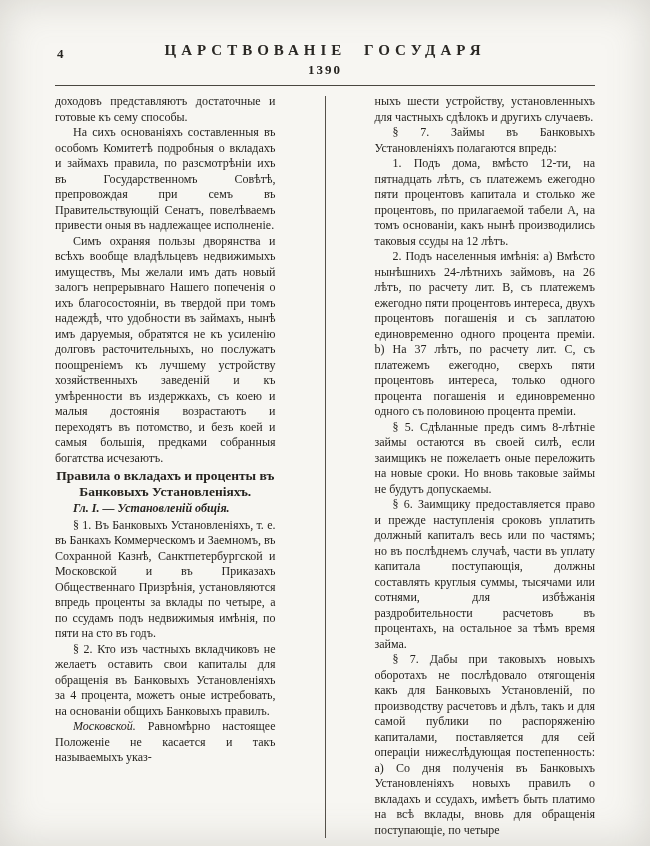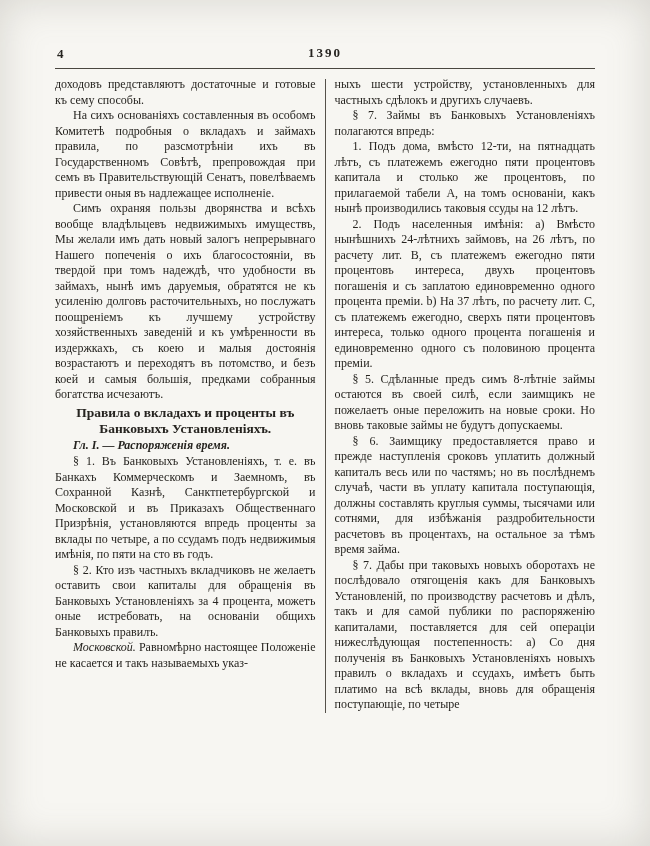--- a/index.html
+++ b/index.html
@@ -48,20 +48,21 @@
     width: 540px;
     margin: 7px auto 0 auto;
     border: 0;
     border-top: 1.2px solid #4a4740;
     height: 0;
   }
   main.columns {
     display: flex;
     padding: 8px 55px 0 55px;
     box-sizing: border-box;
+    gap: 40px;
   }
   .col {
     flex: 1 1 0;
     text-align: justify;
     font-size: 12px;
     line-height: 15.5px;
     hyphens: auto;
   }
   .col p {
     margin: 0;
@@ -92,32 +93,33 @@
     margin: 2px 9px 0 9px;
   }
 </style>
 </head>
 <body>
 
 <div class="page">
 
   <header class="page-header">
     <span class="page-num">4</span>
+    <div class="main-title">ЦАРСТВОВАНІЕ ГОСУДАРЯ</div>
     <div class="year">1390</div>
     <hr class="header-rule">
   </header>
 
   <main class="columns">
 
     <section class="col">
       <p class="no-indent">доходовъ представляютъ достаточные и готовые къ сему способы.</p>
       <p>На сихъ основаніяхъ составленныя въ особомъ Комитетѣ подробныя о вкладахъ и займахъ правила, по разсмотрѣніи ихъ въ Государственномъ Совѣтѣ, препровождая при семъ въ Правительствующій Сенатъ, повелѣваемъ привести оныя въ надлежащее исполненіе.</p>
       <p>Симъ охраняя пользы дворянства и всѣхъ вообще владѣльцевъ недвижимыхъ имуществъ, Мы желали имъ дать новый залогъ непрерывнаго Нашего попеченія о ихъ благосостояніи, въ твердой при томъ надеждѣ, что удобности въ займахъ, нынѣ имъ даруемыя, обратятся не къ усиленію долговъ расточительныхъ, но послужатъ поощреніемъ къ лучшему устройству хозяйственныхъ заведеній и къ умѣренности въ издержкахъ, съ коею и малыя достоянія возрастаютъ и переходятъ въ потомство, и безъ коей и самыя большія, предками собранныя богатства исчезаютъ.</p>
       <p class="heading">Правила о вкладахъ и проценты въ Банковыхъ Установленіяхъ.</p>
-      <p class="chapter">Гл. I. — Распоряженія время.</p>
+      <p class="chapter">Гл. I. — Установленій общія.</p>
       <p>§ 1. Въ Банковыхъ Установленіяхъ, т. е. въ Банкахъ Коммерческомъ и Заемномъ, въ Сохранной Казнѣ, Санктпетербургской и Московской и въ Приказахъ Общественнаго Призрѣнія, установляются впредь проценты за вклады по четыре, а по ссудамъ подъ недвижимыя имѣнія, по пяти на сто въ годъ.</p>
       <p>§ 2. Кто изъ частныхъ вкладчиковъ не желаетъ оставить свои капиталы для обращенія въ Банковыхъ Установленіяхъ за 4 процента, можетъ оные истребовать, на основаніи общихъ Банковыхъ правилъ.</p>
       <p><span class="italic-lead">Московской.</span><span> Равномѣрно настоящее Положеніе не касается и такъ называемыхъ указ-</span></p>
     </section>
 
     <div class="divider"></div>
 
     <section class="col">
       <p class="no-indent">ныхъ шести устройству, установленныхъ для частныхъ сдѣлокъ и другихъ случаевъ.</p>
       <p>§ 7. Займы въ Банковыхъ Установленіяхъ полагаются впредь:</p>

